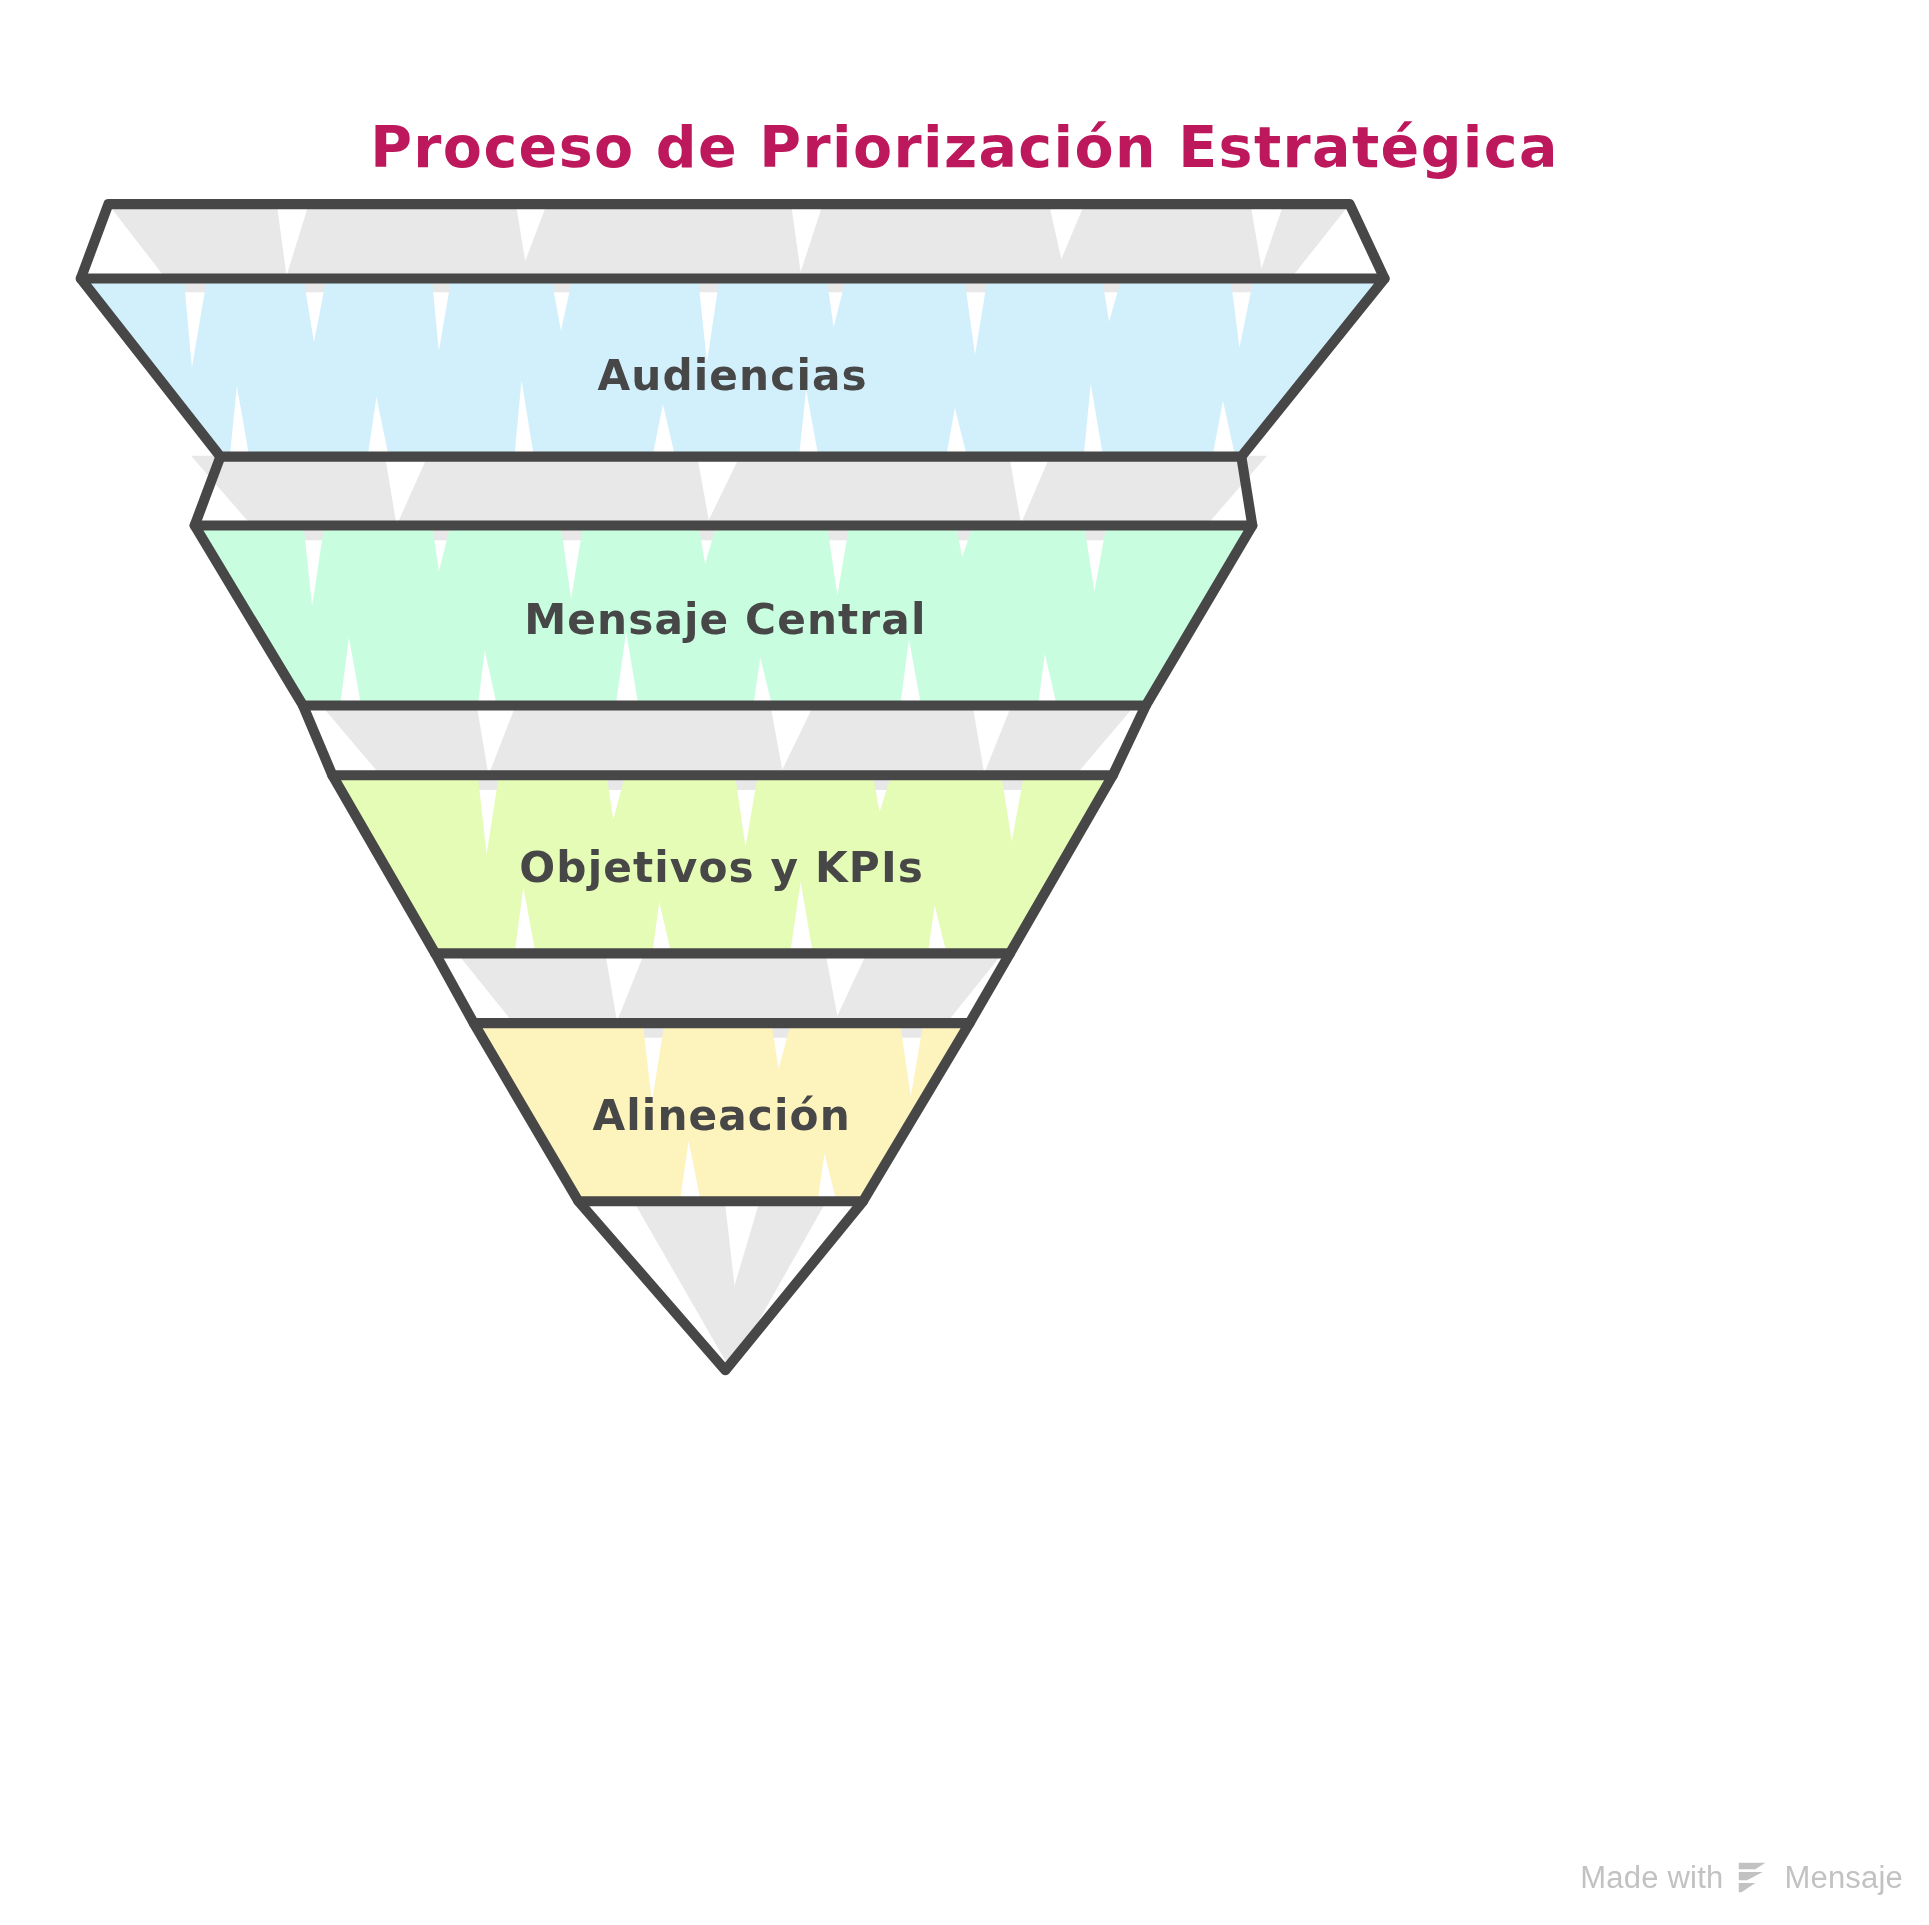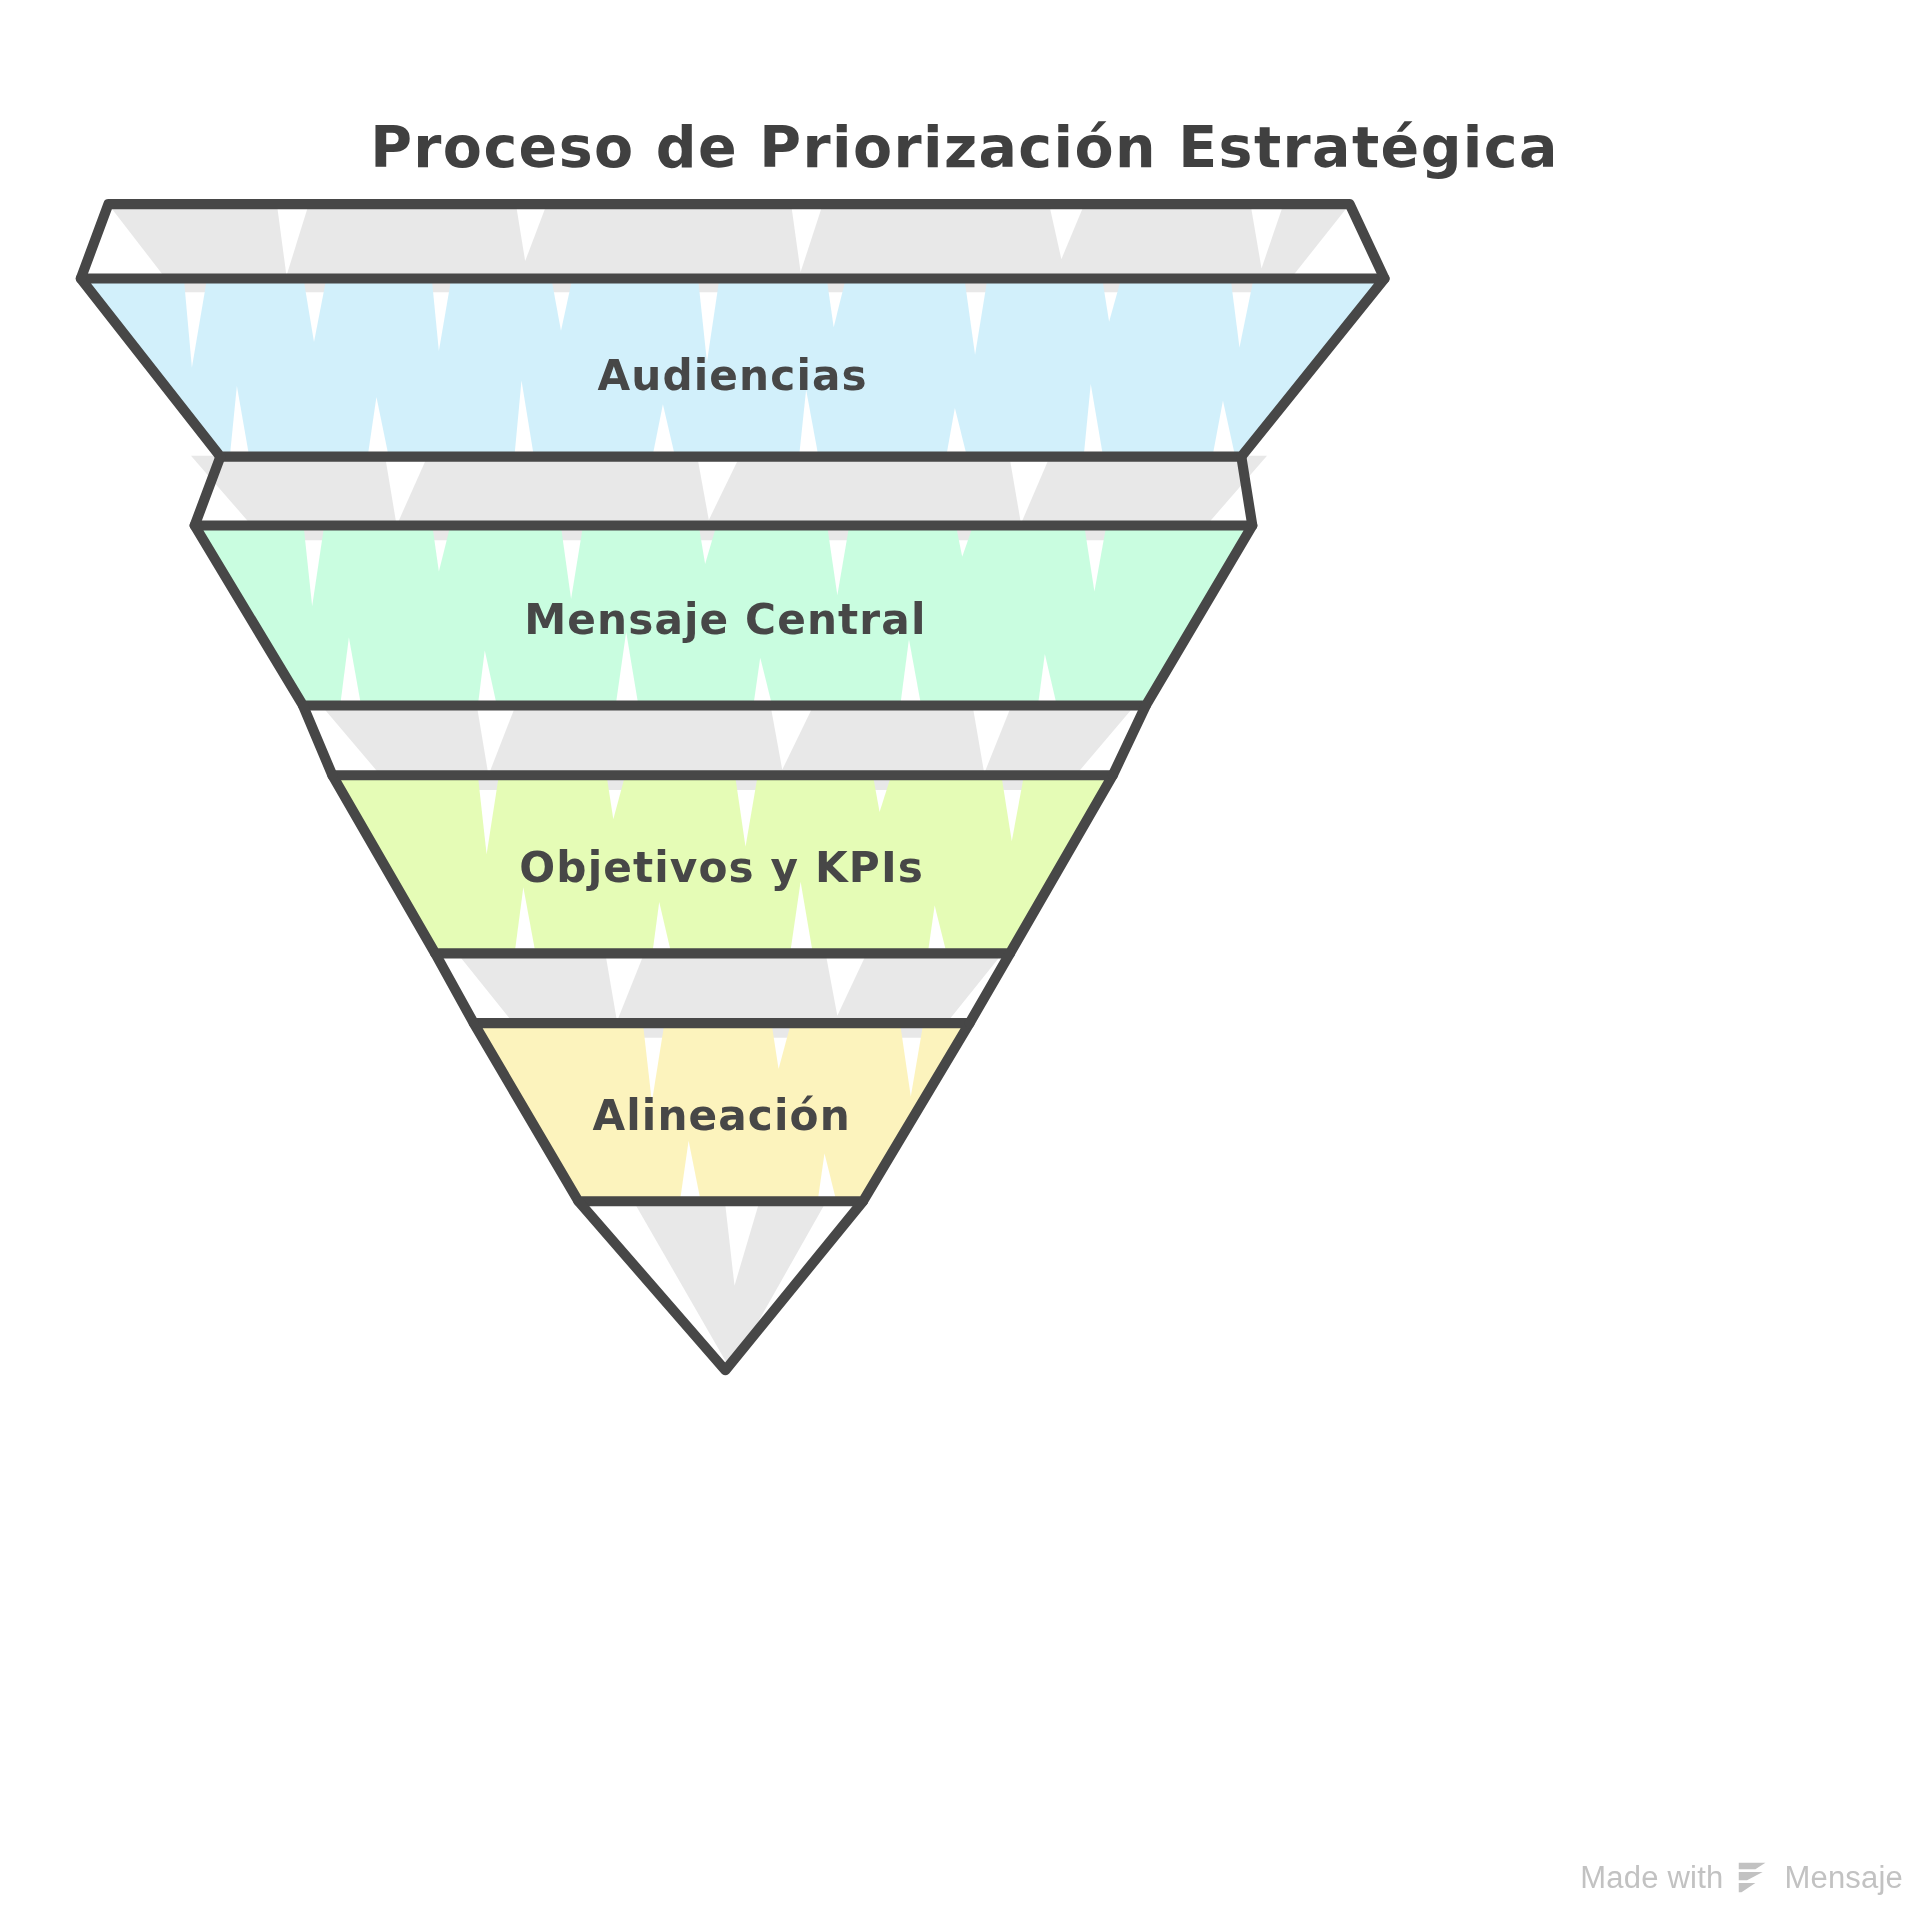--- a/index.html
+++ b/index.html
@@ -26,21 +26,21 @@
   #title {
     position: absolute;
     left: 0;
     top: 114px;
     width: 1929px;
     text-align: center;
     font-family: "DejaVu Sans", sans-serif;
     font-size: 57px;
     font-weight: 700;
     letter-spacing: 1.4px;
-    color: #404040;
+    color: #be185d;
     white-space: nowrap;
   }
 
   #funnel-svg {
     position: absolute;
     left: 0;
     top: 0;
     width: 1929px;
     height: 1926px;
   }

